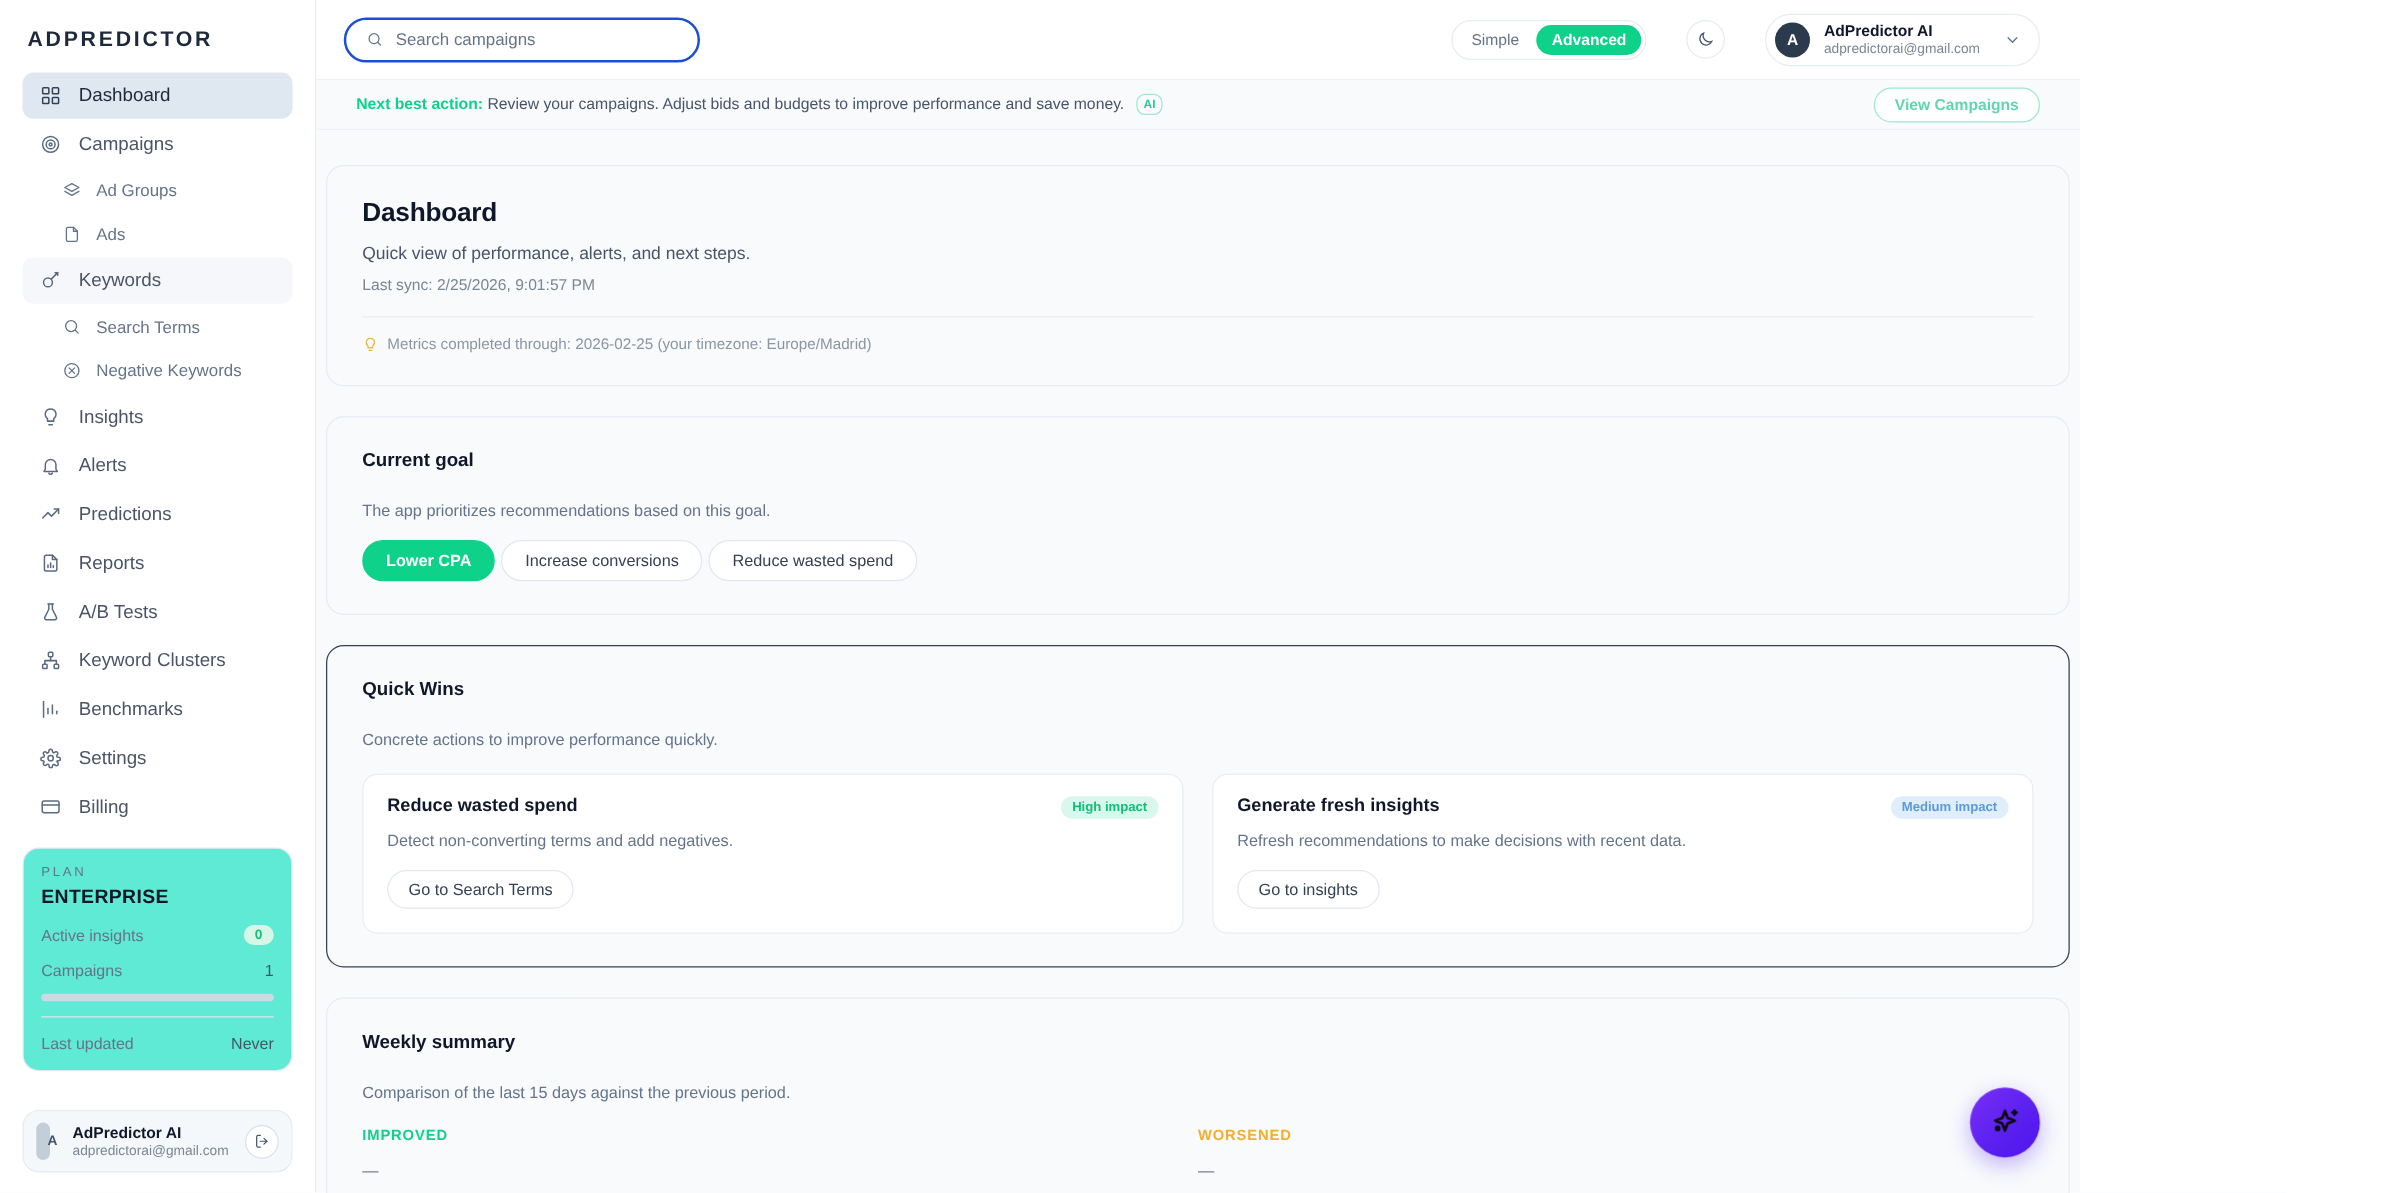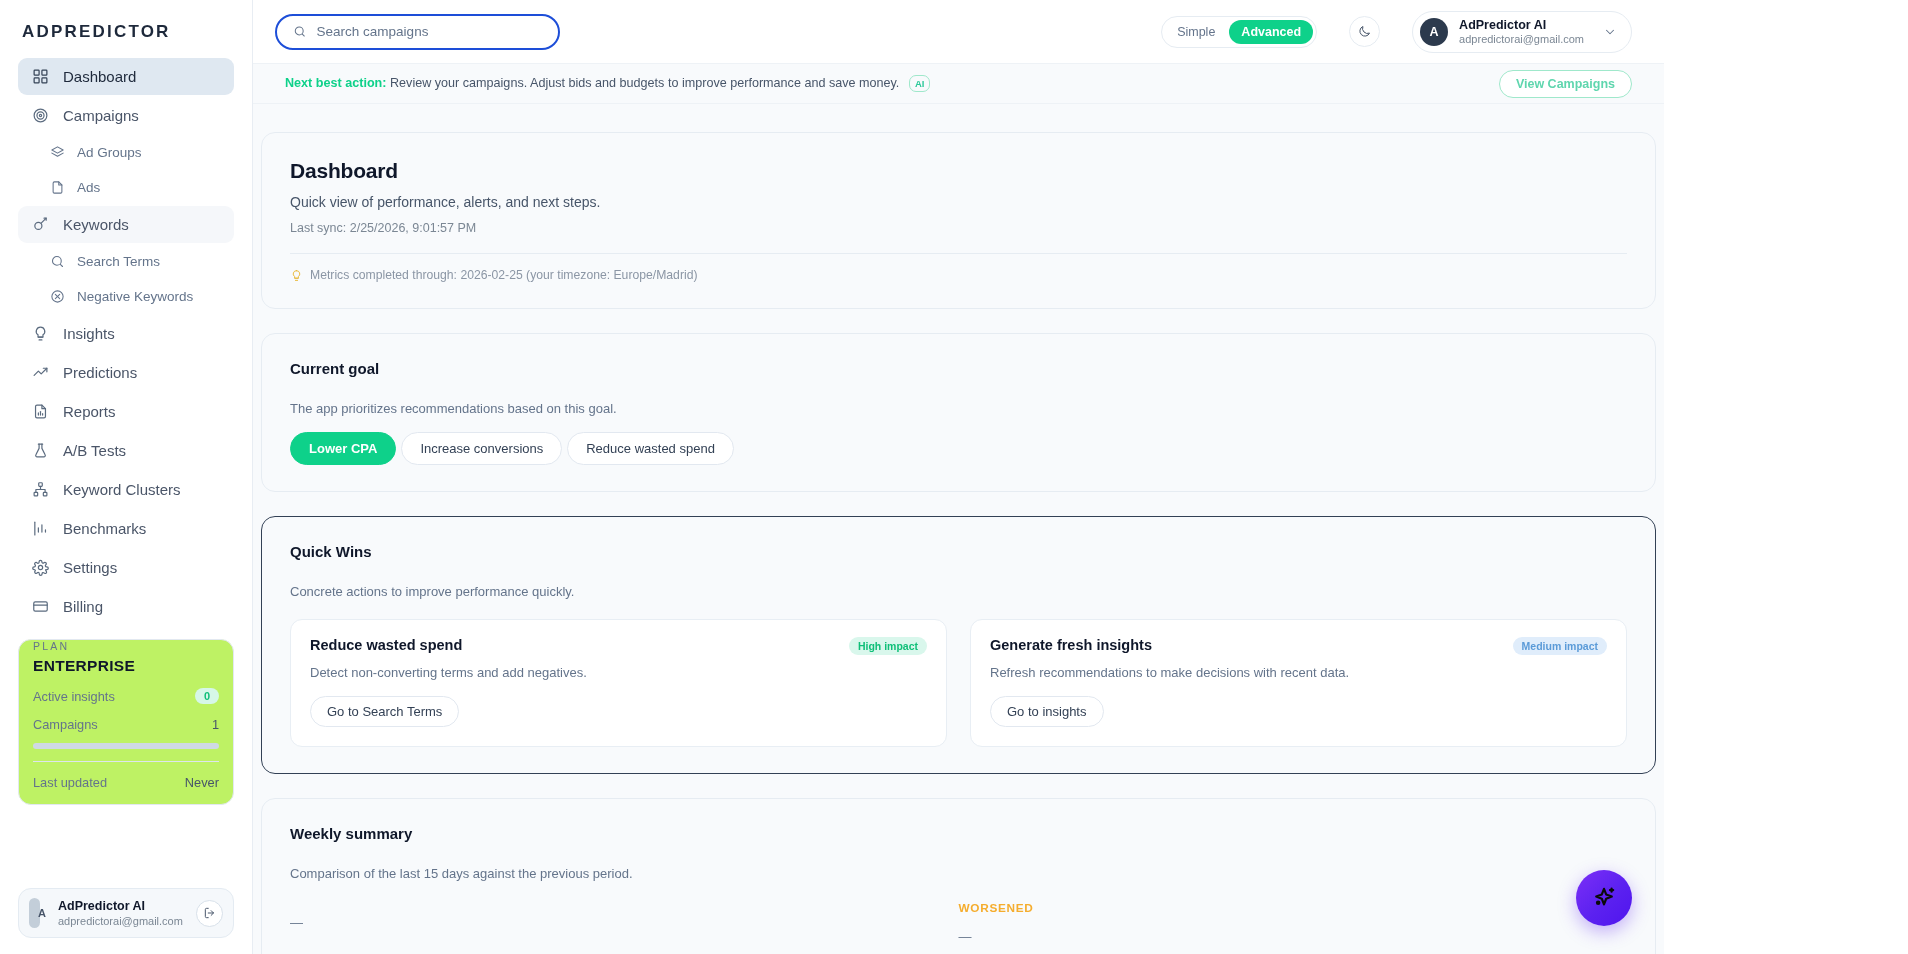--- a/index.html
+++ b/index.html
@@ -39,22 +39,22 @@
     display:flex; align-items:center; gap:12px;
     height:33px; padding:0 14px 0 32px; border-radius:9px;
     font-size:13.5px; color:#64748b; cursor:pointer;
   }
   .nav-sub .ico { width:15px; height:15px; flex:0 0 15px; display:flex; align-items:center; justify-content:center; }
   .nav-sub .ico svg { width:15px; height:15px; stroke:#64748b; stroke-width:1.7; fill:none;
     stroke-linecap:round; stroke-linejoin:round; }
 
   
   .plan-card {
-    margin-top:14px; background:#bef264; border:1px solid #e2e8f0;
-    border-radius:13px; padding:0 14px 14px 14px;
+    margin-top:14px; background:#5eead4; border:1px solid #e2e8f0;
+    border-radius:13px; padding:13px 14px 14px 14px;
   }
   .plan-label { font-size:10.5px; letter-spacing:2.2px; color:#64748b; font-weight:500; }
   .plan-name { font-size:15.5px; font-weight:700; color:#0f172a; margin-top:5px; letter-spacing:.3px; }
   .plan-row {
     display:flex; align-items:center; justify-content:space-between;
     margin-top:13px; font-size:12.8px; color:#64748b;
   }
   .plan-row .val { color:#475569; font-size:12.8px; }
   .pill-count {
     background:#d6f7e8; color:#0fbf78; font-size:11px; font-weight:600;
@@ -300,20 +300,29 @@
         <span class="ico">
             <svg viewBox="0 0 24 24">
               <path d="M9 17h6"></path>
               <path d="M10 21h4"></path>
               <path d="M12 3a6 6 0 0 0-3.5 10.9V17h7v-3.1A6 6 0 0 0 12 3z"></path>
             </svg>
           </span>
         <span>Insights</span>
       </div>
 
+      <div class="nav-item">
+        <span class="ico">
+            <svg viewBox="0 0 24 24">
+              <path d="M18 16V11a6 6 0 1 0-12 0v5l-1.5 2.5h15z"></path>
+              <path d="M10 20.5a2.2 2.2 0 0 0 4 0"></path>
+            </svg>
+          </span>
+        <span>Alerts</span>
+      </div>
 
       <div class="nav-item">
         <span class="ico">
             <svg viewBox="0 0 24 24">
               <polyline points="3,16 9,10 13,14 21,6"></polyline>
               <polyline points="16,6 21,6 21,11"></polyline>
             </svg>
           </span>
         <span>Predictions</span>
       </div>
@@ -525,20 +534,21 @@
             <button class="qw-btn">Go to insights</button>
           </div>
         </div>
       </div>
 
       <div class="card">
         <div class="h2">Weekly summary</div>
         <div class="sub2">Comparison of the last 15 days against the previous period.</div>
         <div class="wk-cols">
           <div class="wk-col">
+            <div class="wk-h up">IMPROVED</div>
             <div class="wk-dash">—</div>
           </div>
           <div class="wk-col">
             <div class="wk-h down">WORSENED</div>
             <div class="wk-dash">—</div>
           </div>
         </div>
         <div class="nba-box">
           <div class="nba-label">NEXT BEST ACTION</div>
 

